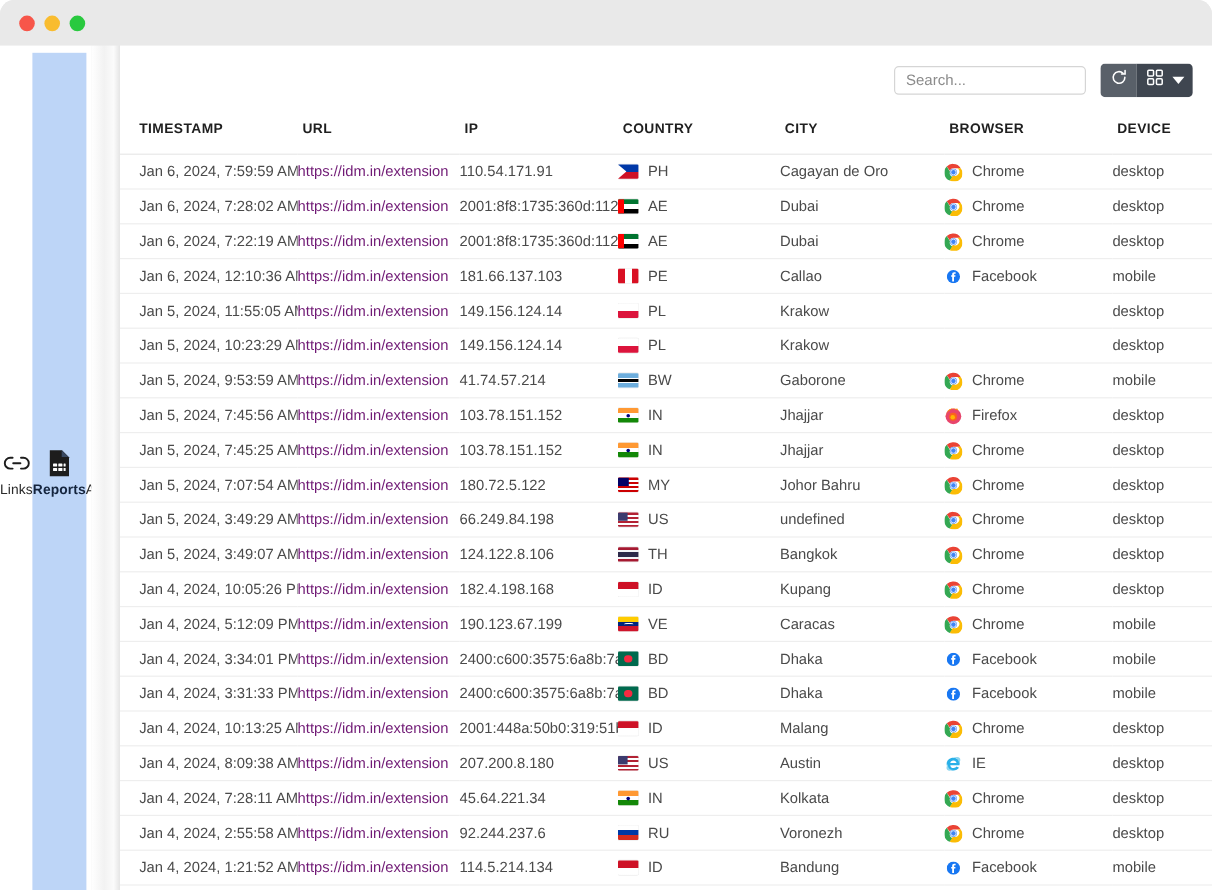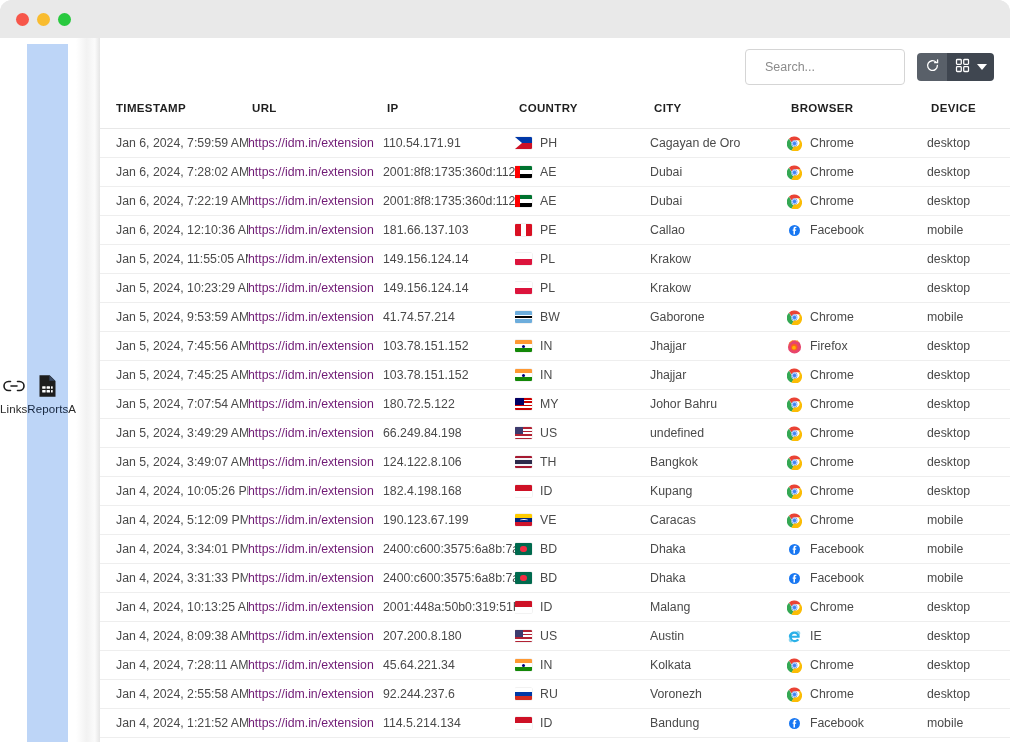--- a/index.html
+++ b/index.html
@@ -63,21 +63,21 @@
   }
   .nav-item.active { background: #bdd5f7; }
   .nav-icon { width: 26px; height: 26px; display: flex; align-items: center; justify-content: center; color: #1d1d1d; }
   .nav-icon svg { display: block; }
   .nav-label {
     font-size: 11.5px;
     color: #2b2b2b;
     line-height: 1;
     letter-spacing: 0.1px;
   }
-  .nav-item.active .nav-label { font-weight: normal; color: #14243d; }
+  .nav-item.active .nav-label { font-weight: bold; color: #14243d; }
 
   #sidebar-spacer { flex: 1 1 auto; }
   #sidebar-divider {
     width: 50px;
     height: 1px;
     background: #d8d8d8;
     margin: 0 auto 10px auto;
   }
   #billings-item { margin-bottom: 14px; }
 
@@ -102,24 +102,24 @@
   #toolbar {
     height: 58px;
     display: flex;
     align-items: center;
     justify-content: flex-end;
     padding: 0 16px 0 0;
     gap: 12px;
   }
   #search-input {
     width: 160px;
-    height: 36px;
+    height: 24px;
     border: 1px solid #d5d5d5;
     border-radius: 4px;
-    padding: 0 19px;
+    padding: 0 9px;
     font-size: 12.5px;
     color: #444;
     font-family: "Liberation Sans", sans-serif;
     background: #fff;
     outline: none;
     margin-left: 36px;
   }
   #search-input::placeholder { color: #8b8b8b; }
 
   .btn-group { display: flex; align-items: stretch; border-radius: 4px; overflow: hidden; height: 28px; }

